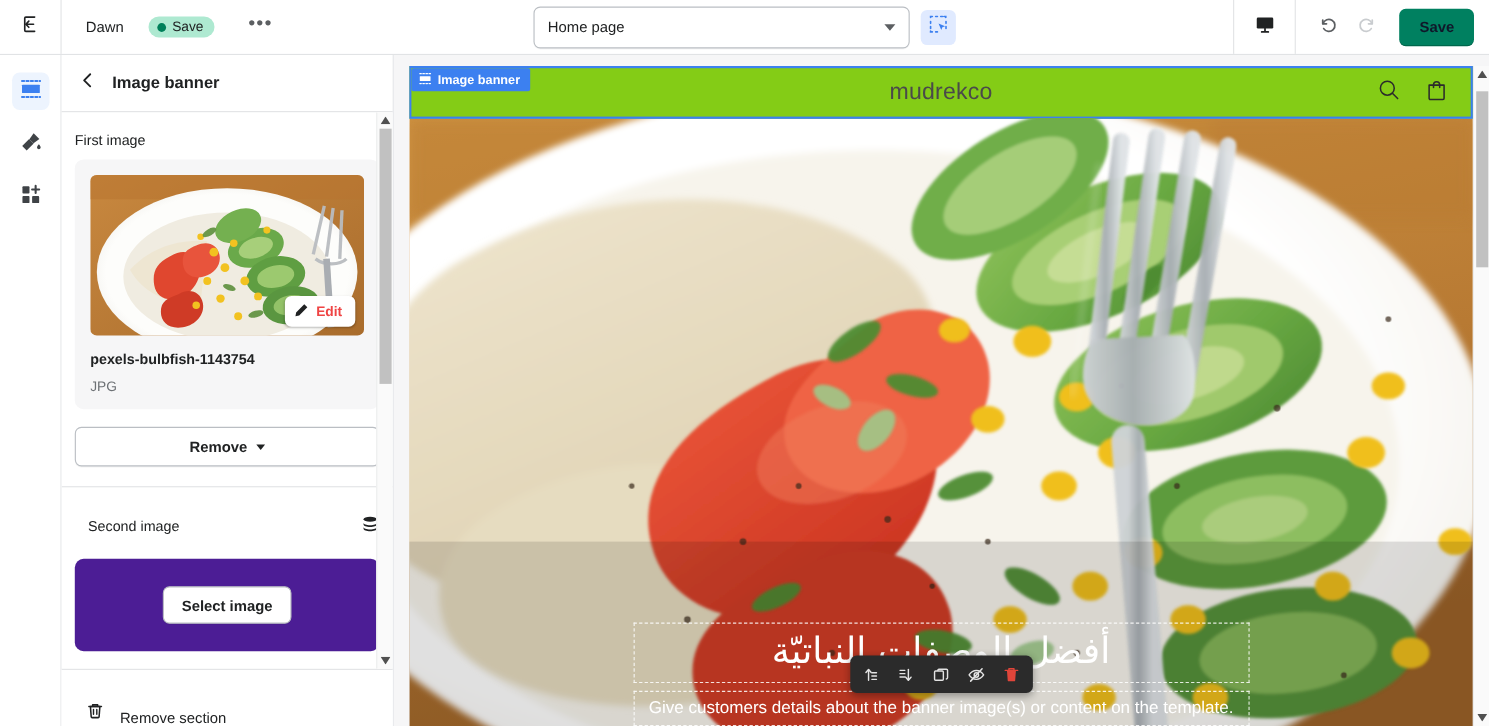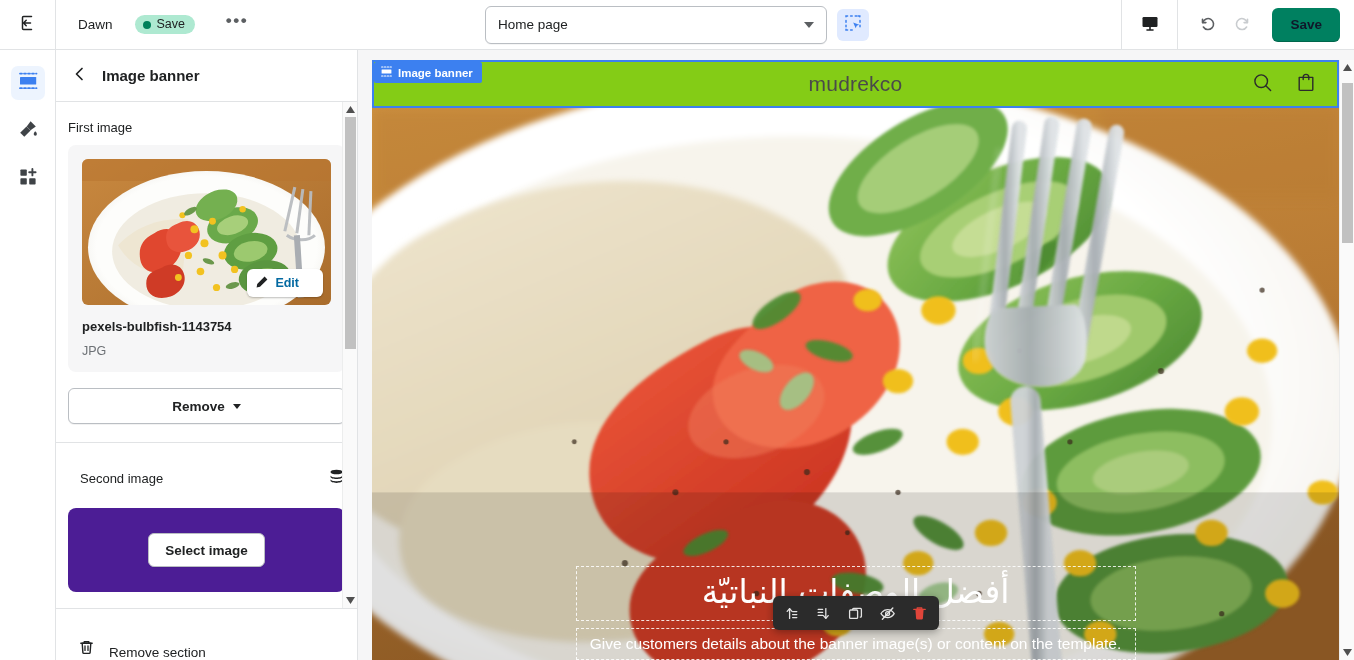--- a/index.html
+++ b/index.html
@@ -108,23 +108,23 @@
   .field-row { display:flex; align-items:center; justify-content:space-between; margin-bottom:10px; }
   .img-card {
     background: #f6f6f7; border-radius: 8px; padding: 14px 14px 14px 14px;
   }
   .thumb-wrap {
     position: relative; width: 100%; height: 146px; border-radius: 6px; overflow: hidden;
   }
   .thumb-img { position: absolute; inset: 0; }
   .edit-chip {
     position: absolute; right: 8px; bottom: 8px; background: #fff;
-    border-radius: 6px; height: 28px; padding: 0 24px 0 8px;
+    border-radius: 6px; height: 28px; padding: 0 12px 0 8px;
     display: flex; align-items: center; gap: 6px;
-    font-size: 12.5px; font-weight: 600; color: #0369a1; cursor: pointer;
+    font-size: 12.5px; font-weight: 600; color: #ef4444; cursor: pointer;
     box-shadow: 0 1px 2px rgba(0,0,0,0.25);
   }
   .file-name { font-size: 13px; font-weight: 600; color: #202223; margin-top: 14px; }
   .file-type { font-size: 12.5px; color: #6d7175; margin-top: 10px; }
   .change-btn {
     width: 100%; height: 36px; margin-top: 16px; background: #fff;
     border: 1px solid #babec3; border-radius: 6px; font-size: 13.5px; font-weight: 600;
     color: #202223; cursor: pointer; display: flex; align-items: center; justify-content: center;
     gap: 8px; font-family: inherit; box-shadow: 0 1px 0 rgba(0,0,0,0.05);
   }

